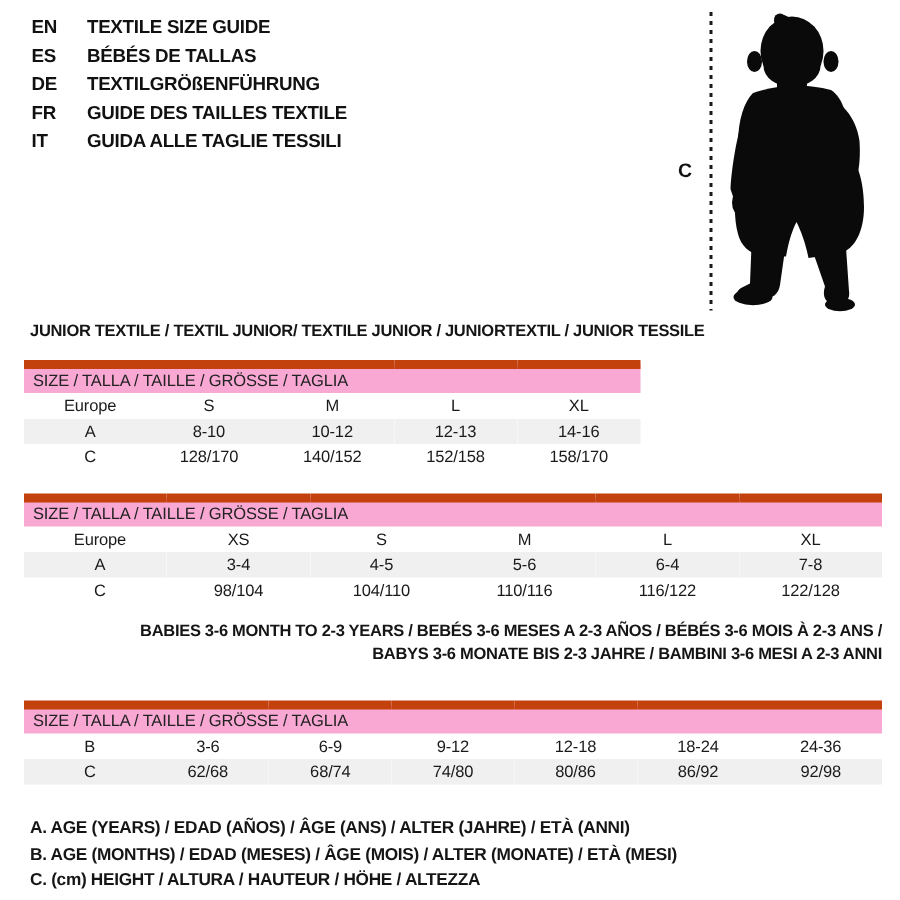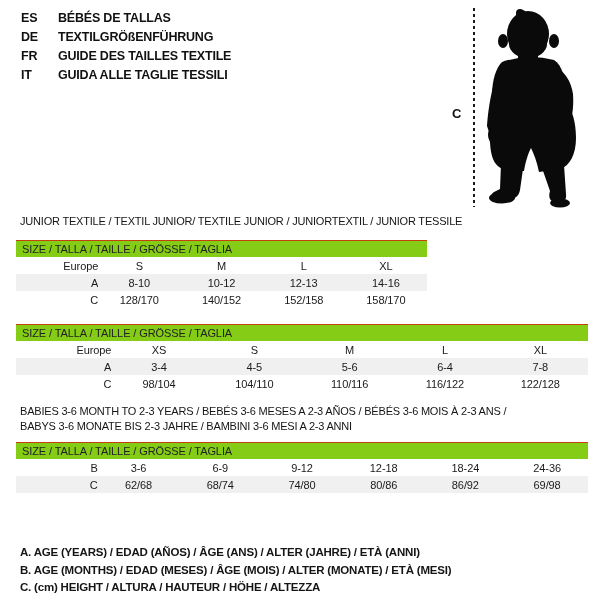--- a/index.html
+++ b/index.html
@@ -15,53 +15,57 @@
   .figure{position:absolute;top:8px;left:450px;width:150px;height:202px;}
   .dash-line{
     position:absolute;left:23px;top:0;width:2px;height:199px;
     background:repeating-linear-gradient(to bottom,#1a1a1a 0 3px,transparent 3px 6px);
   }
   .c-label{position:absolute;left:2px;top:98px;font-weight:bold;font-size:13px;}
   .silhouette{position:absolute;left:36px;top:0;}
   
   .content{position:absolute;top:214px;left:16px;width:572px;}
   .tbl-title{
-    margin:0 0 12px 4px;font-size:11px;font-weight:normal;letter-spacing:-0.2px;
+    margin:0 0 12px 4px;font-size:11px;font-weight:bold;letter-spacing:-0.2px;
     line-height:14px;white-space:nowrap;color:#151515;
   }
   .tbl-title .sub{font-size:7.5px;vertical-align:sub;}
   .two-line .line{display:block;}
   table.size-table{border-collapse:collapse;table-layout:fixed;margin:0;}
   table.t1{width:411px;}
   table.t2,table.t3{width:572px;}
   col.c-label{width:56px;}
   .band{
-    background:#84cc16;border-top:1px solid #c2410c;
+    background:#f9a8d4;border-top:6px solid #c2410c;
     font-weight:normal;text-align:left;padding:2px 6px;font-size:11px;
     height:12px;color:#222;letter-spacing:-0.1px;
   }
   .size-table td{
     font-size:11px;text-align:center;padding:2px 0;height:13px;
     color:#1a1a1a;letter-spacing:-0.1px;overflow:hidden;
   }
-  .size-table td.lbl{text-align:right;padding-left:6px;}
+  .size-table td.lbl{text-align:center;padding-left:6px;}
   tr.striped td{background:#f0f0f0;}
   .sec2{margin-top:16px;}
   .sec3{margin-top:12px;}
-  .sec3 .tbl-title{margin-bottom:9px;line-height:14.5px;}
+  .sec3 .tbl-title{margin-bottom:24px;line-height:14.5px;text-align:right;}
   
   .legend{position:absolute;left:20px;top:544px;font-weight:bold;font-size:11.5px;
     line-height:17.5px;letter-spacing:-0.2px;color:#151515;}
 </style>
 </head>
 <body>
 
 <div class="page">
 
   <div class="langs">
+    <div class="lang-row">
+      <span class="lang-code">EN</span>
+      <span class="lang-label">TEXTILE SIZE GUIDE</span>
+    </div>
     <div class="lang-row">
       <span class="lang-code">ES</span>
       <span class="lang-label">BÉBÉS DE TALLAS</span>
     </div>
     <div class="lang-row">
       <span class="lang-code">DE</span>
       <span class="lang-label">TEXTILGRÖßENFÜHRUNG</span>
     </div>
     <div class="lang-row">
       <span class="lang-code">FR</span>
@@ -214,21 +218,21 @@
             <td>18-24</td>
             <td>24-36</td>
           </tr>
           <tr class="striped">
             <td class="lbl">C</td>
             <td>62/68</td>
             <td>68/74</td>
             <td>74/80</td>
             <td>80/86</td>
             <td>86/92</td>
-            <td>69/98</td>
+            <td>92/98</td>
           </tr>
         </tbody>
       </table>
     </section>
   </div>
 
   <div class="legend">
     <div>A. AGE (YEARS) / EDAD (AÑOS) / ÂGE (ANS) / ALTER (JAHRE) / ETÀ (ANNI)</div>
     <div>B. AGE (MONTHS) / EDAD (MESES) / ÂGE (MOIS) / ALTER (MONATE) / ETÀ (MESI)</div>
     <div>C. (cm) HEIGHT / ALTURA / HAUTEUR / HÖHE / ALTEZZA</div>

